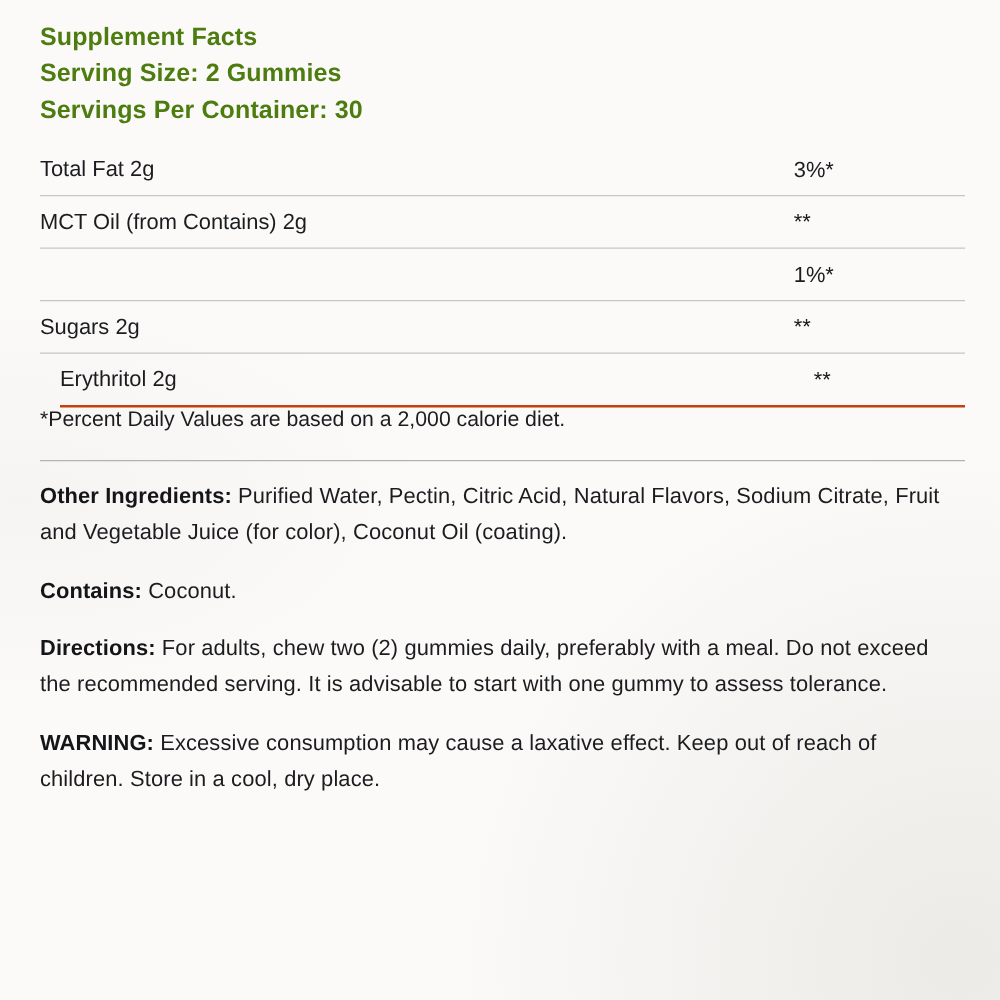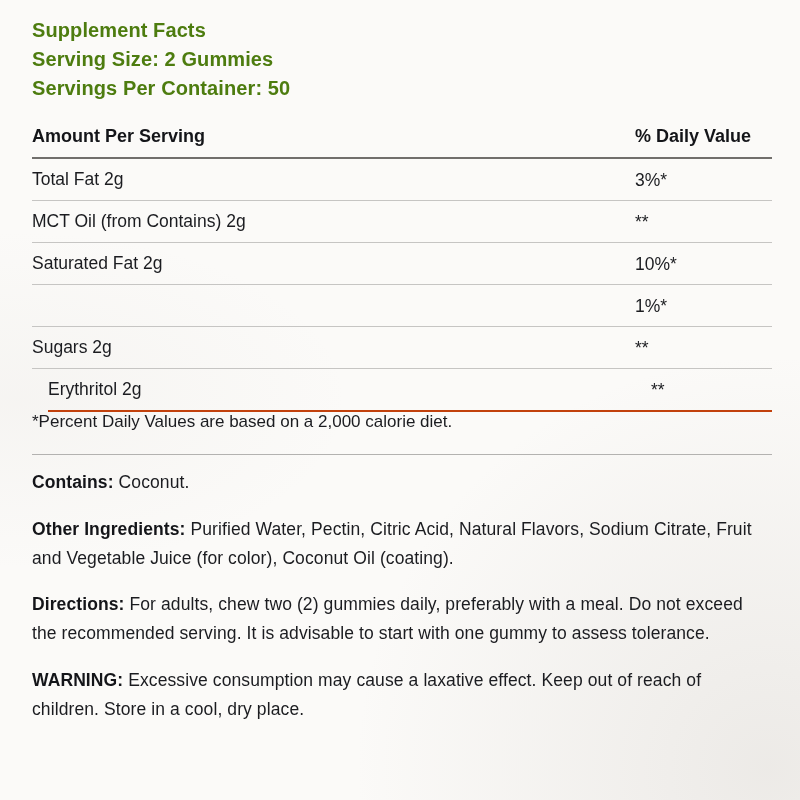--- a/index.html
+++ b/index.html
@@ -82,61 +82,53 @@
   }
 </style>
 </head>
 <body>
 
 <div class="panel">
 
   <div>
     <div class="hdr-line">Supplement Facts</div>
     <div class="hdr-line">Serving Size: 2 Gummies</div>
-    <div class="hdr-line">Servings Per Container: 50</div>
+    <div class="hdr-line">Servings Per Container: 30</div>
   </div>
 
   <div class="facts-table">
 
-    <div class="t-row head">
-      <span>Amount Per Serving</span>
-      <span class="val">% Daily Value</span>
-    </div>
 
     <div class="t-row">
       <span>Total Fat 2g</span>
       <span class="val">3%*</span>
     </div>
     <div class="t-row">
       <span>MCT Oil (from Contains) 2g</span>
       <span class="val">**</span>
-    </div>
-    <div class="t-row">
-      <span>Saturated Fat 2g</span>
-      <span class="val">10%*</span>
     </div>
     <div class="t-row">
       <span class="val">1%*</span>
     </div>
     <div class="t-row">
       <span>Sugars 2g</span>
       <span class="val">**</span>
     </div>
     <div class="t-row last-nutrient">
       <span>Erythritol 2g</span>
       <span class="val">**</span>
     </div>
 
     <div class="foot-row">
       <span>*Percent Daily Values are based on a 2,000 calorie diet.</span>
     </div>
 
   </div>
 
+  <p class="para"><b>Other Ingredients:</b><span> Purified Water, Pectin, Citric Acid, Natural Flavors, Sodium Citrate, Fruit and Vegetable Juice (for color), Coconut Oil (coating).</span></p>
+
   <p class="para"><b>Contains:</b><span> Coconut.</span></p>
-
-  <p class="para"><b>Other Ingredients:</b><span> Purified Water, Pectin, Citric Acid, Natural Flavors, Sodium Citrate, Fruit and Vegetable Juice (for color), Coconut Oil (coating).</span></p>
 
   <p class="para"><b>Directions:</b><span> For adults, chew two (2) gummies daily, preferably with a meal. Do not exceed the recommended serving. It is advisable to start with one gummy to assess tolerance.</span></p>
 
   <p class="para warning"><b>WARNING:</b><span> Excessive consumption may cause a laxative effect. Keep out of reach of children. Store in a cool, dry place.</span></p>
 
 </div>
 
 </body></html>

